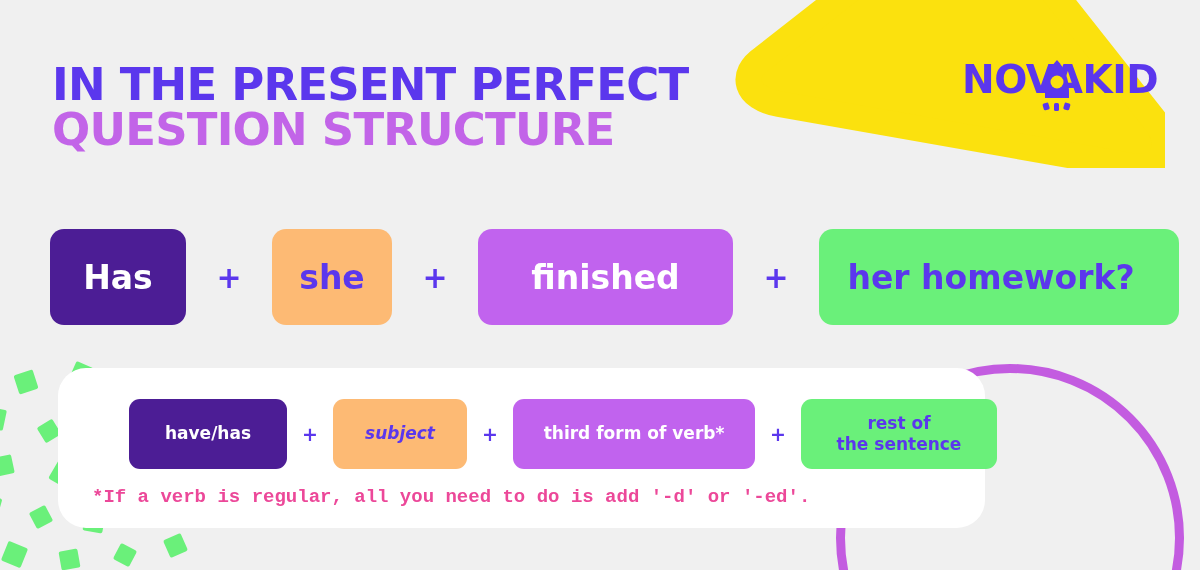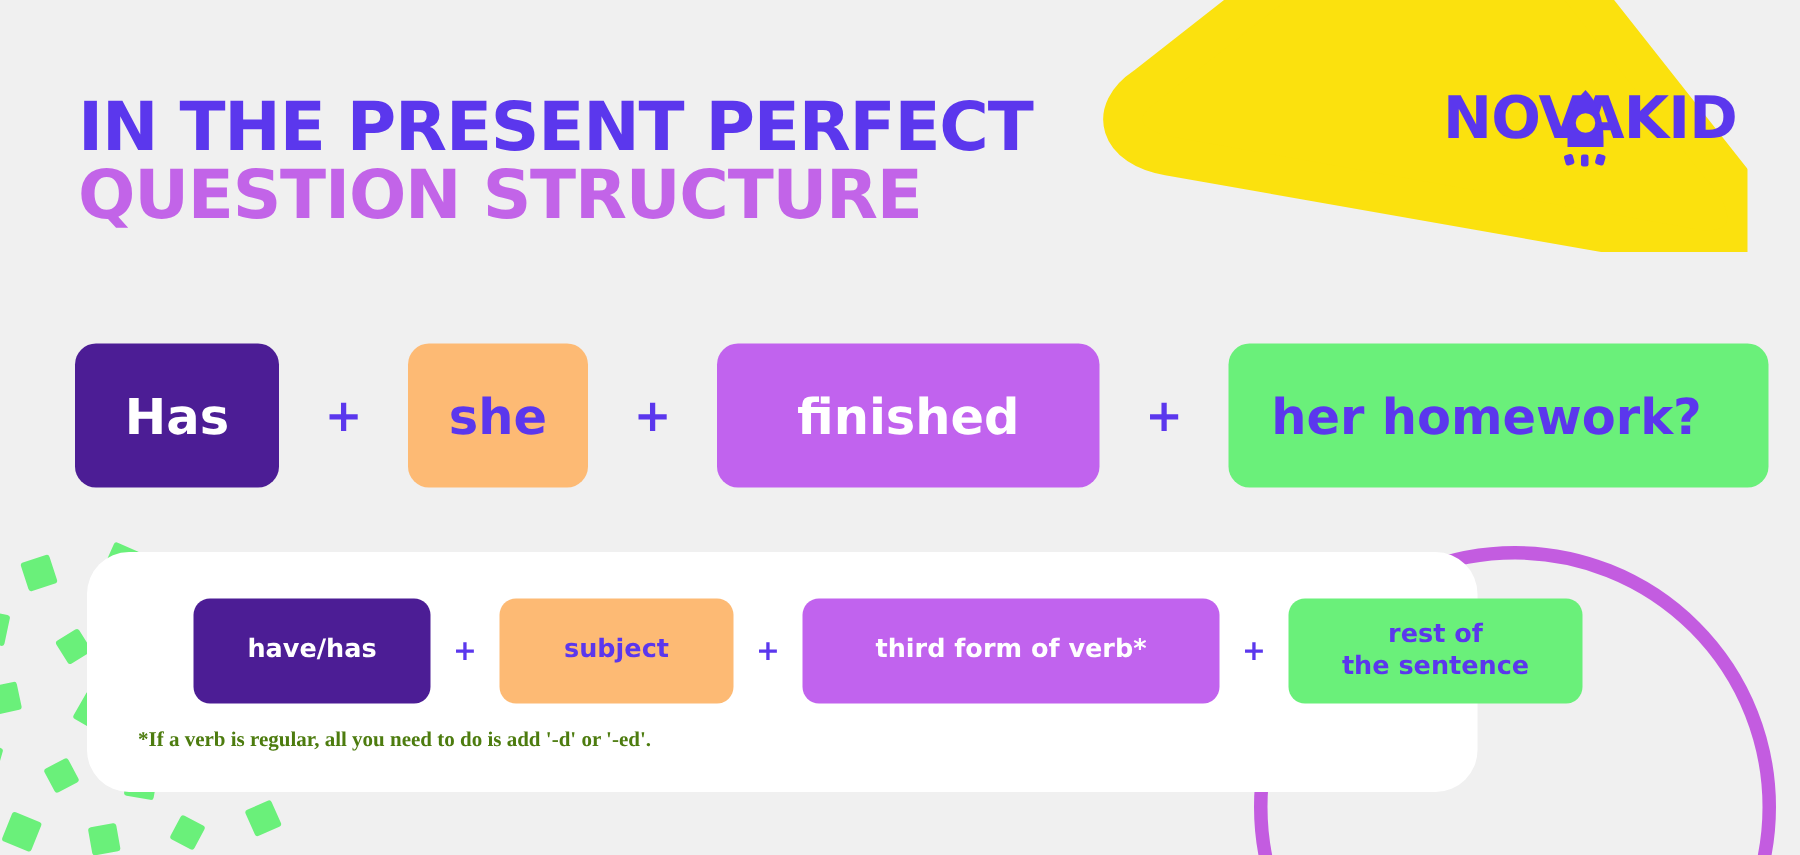--- a/index.html
+++ b/index.html
@@ -179,24 +179,24 @@
     line-height: 1.25;
   }
   .plus-sm {
     font-size: 19px;
     width: 46px;
   }
   .footnote {
     position: absolute;
     left: 34px;
     top: 118px;
-    font-family: Liberation Serif, serif;
-    font-weight: bold;
-    font-size: 14px;
-    color: #4d7c0f;
+    font-family: Liberation Mono, monospace;
+    font-weight: bold;
+    font-size: 19px;
+    color: #ec4899;
     white-space: nowrap;
   }
 </style>
 </head>
 <body>
 
 <div class="canvas">
 
   <div class="deco">
 
@@ -266,25 +266,25 @@
       <span>her homework?</span>
     </div>
   </div>
 
   <div class="card">
     <div class="formula-row">
       <div class="chip chip-sm c-orange t-white" style="width: 158px;">
         <span>have/has</span>
       </div>
       <div class="plus plus-sm">+</div>
-      <div class="chip chip-sm c-yellow t-violet" style="width: 156px;">
+      <div class="chip chip-sm c-yellow t-violet" style="width: 134px; font-style: italic;">
         <span>subject</span>
       </div>
       <div class="plus plus-sm">+</div>
-      <div class="chip chip-sm c-purple t-white" style="width: 278px;">
+      <div class="chip chip-sm c-purple t-white" style="width: 242px;">
         <span>third form of verb*</span>
       </div>
       <div class="plus plus-sm">+</div>
       <div class="chip chip-sm c-green t-violet" style="width: 196px;">
         <span class="multiline">rest of<br>the sentence</span>
       </div>
     </div>
     <div class="footnote">*If a verb is regular, all you need to do is add '-d' or '-ed'.</div>
   </div>
 

